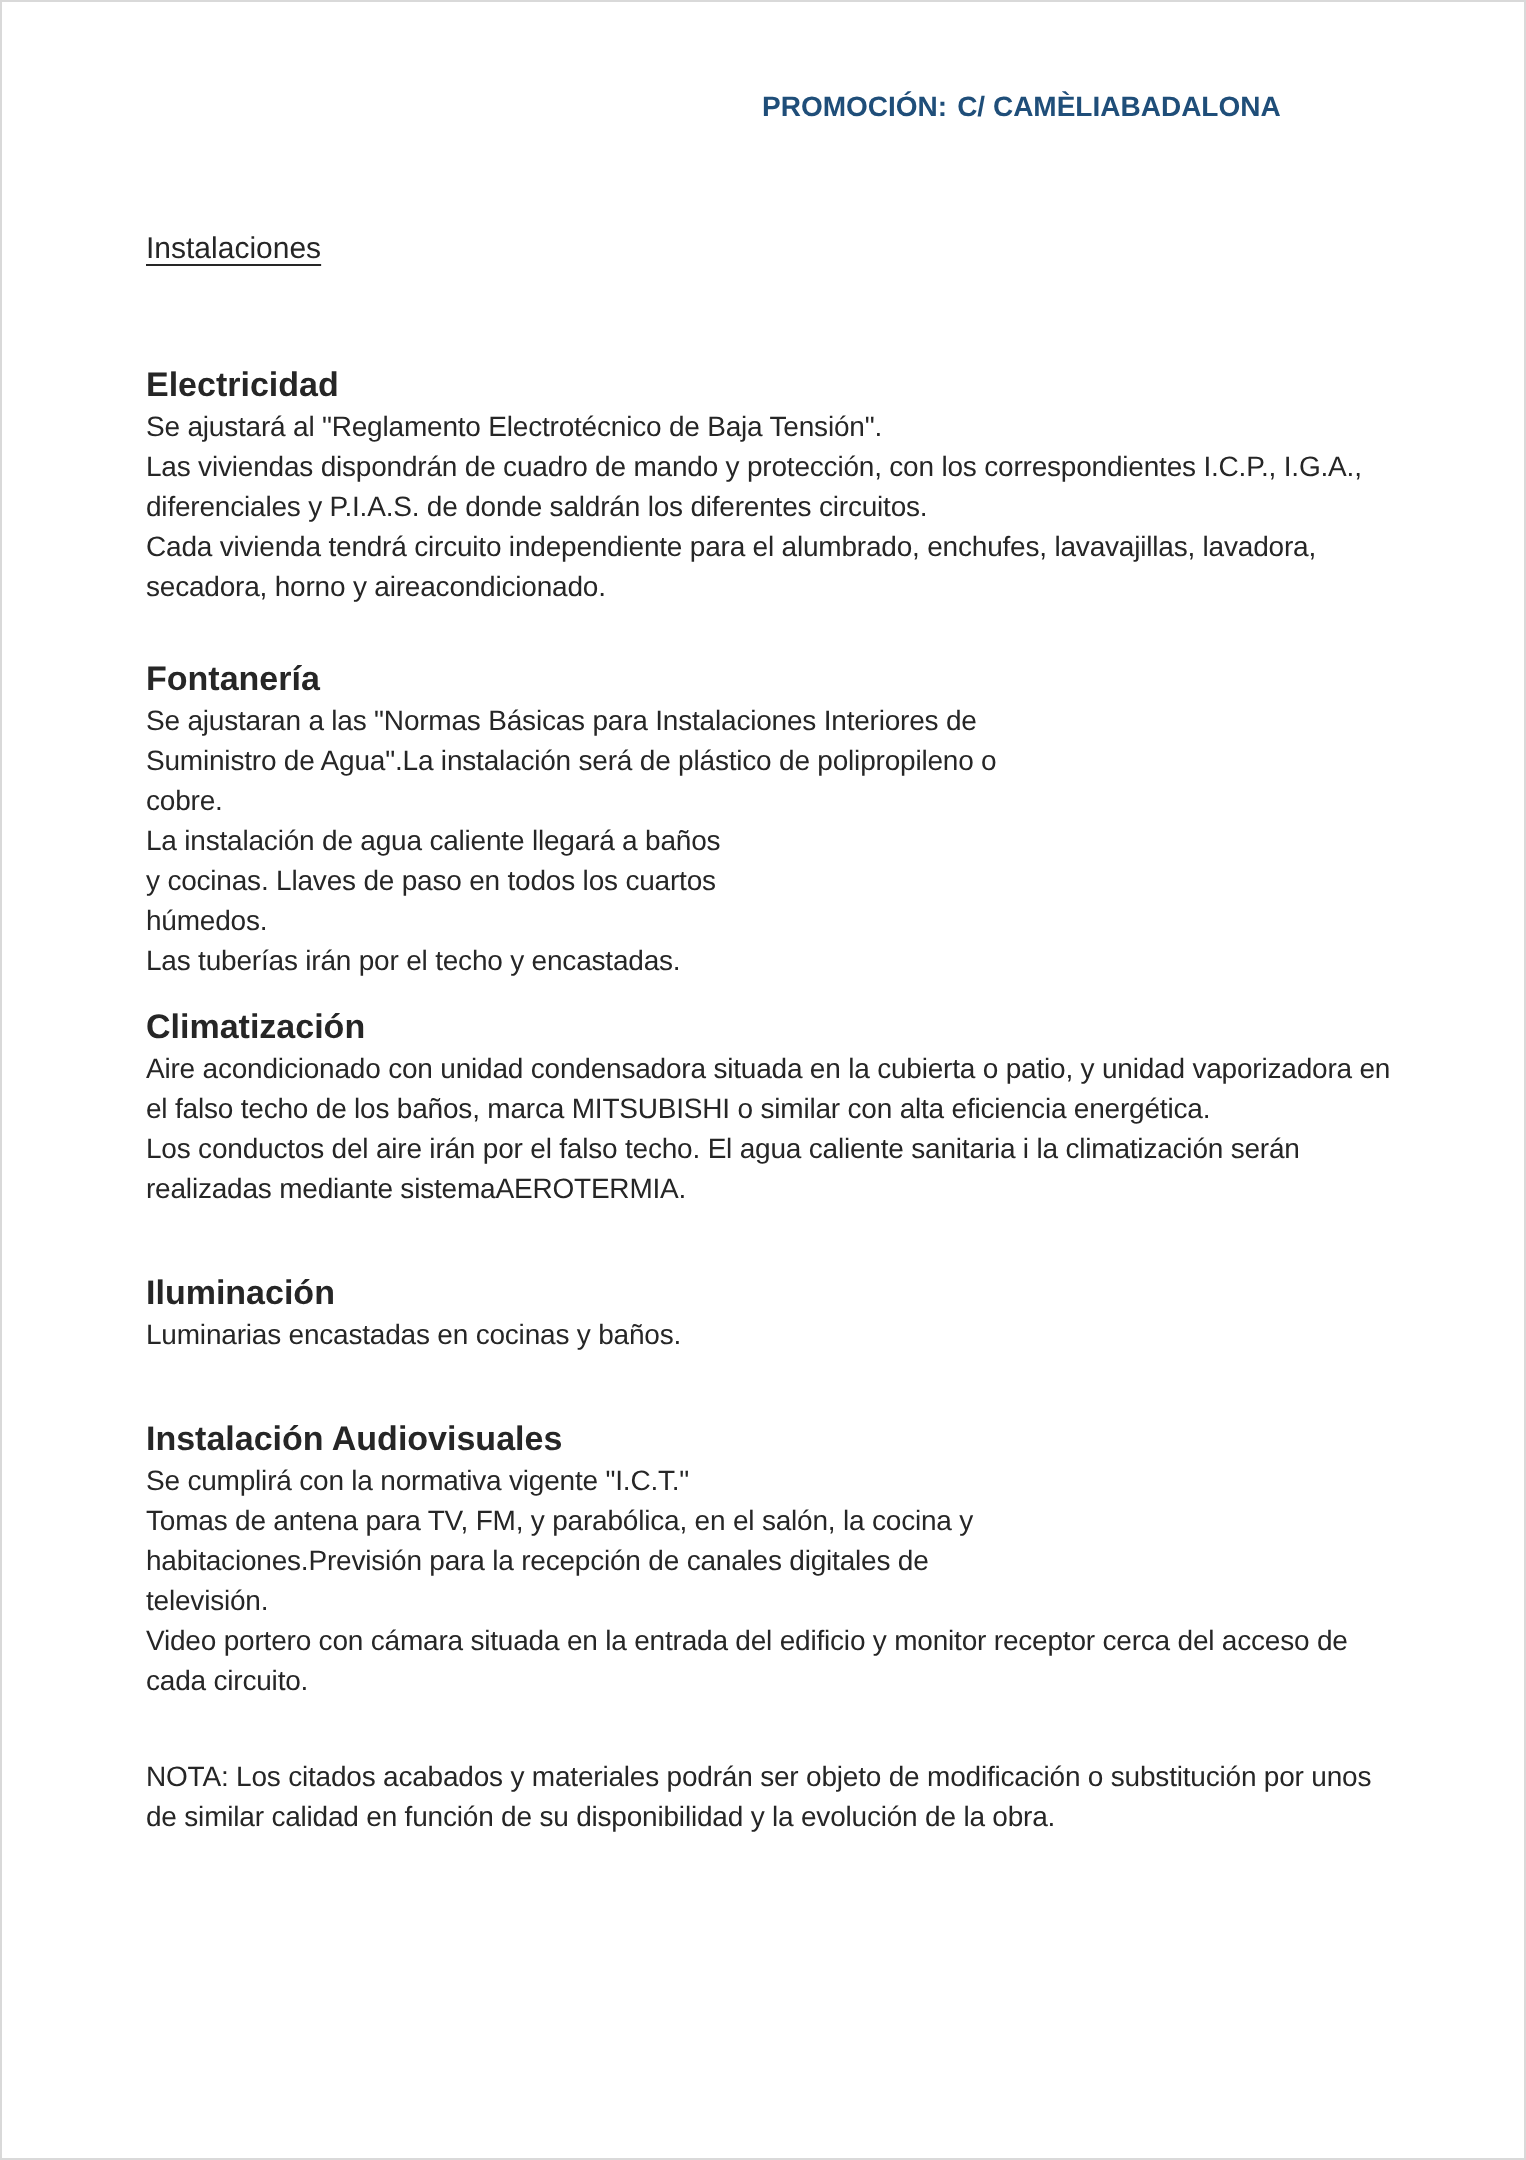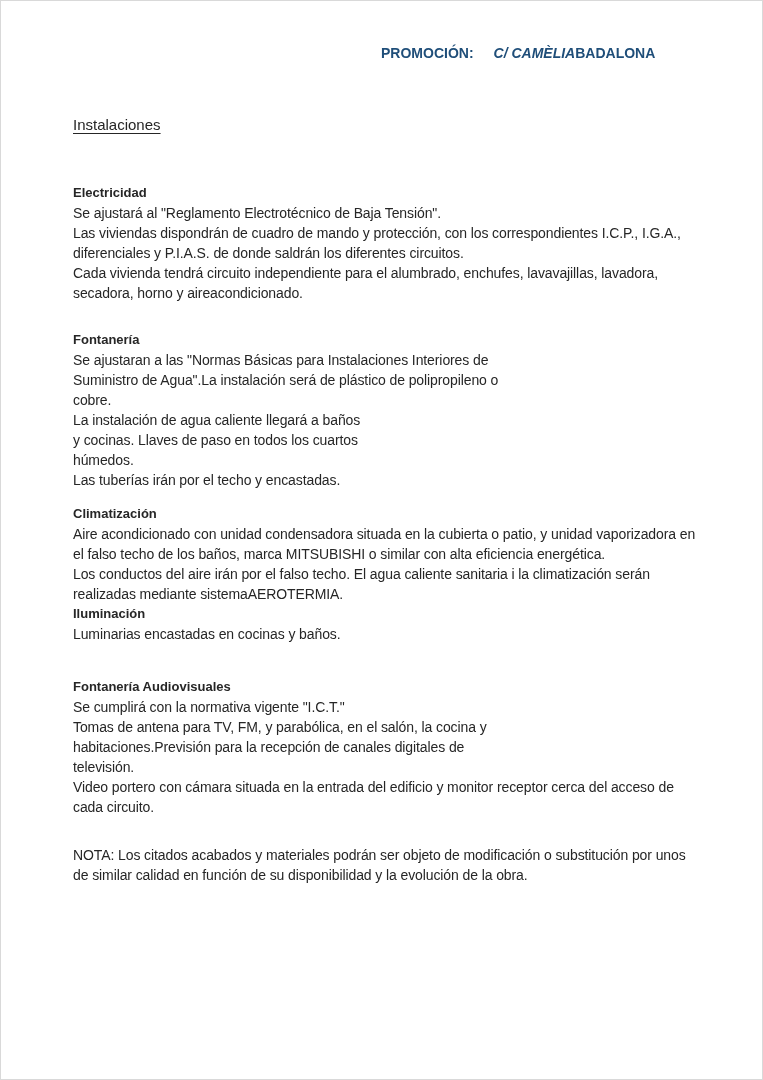--- a/index.html
+++ b/index.html
@@ -18,44 +18,44 @@
     position: absolute;
     top: 44px;
     left: 380px;
     display: flex;
     align-items: baseline;
     font-weight: bold;
     font-size: 14px;
     color: #1f4e79;
     white-space: pre;
   }
-  .header .promo-value { margin-left: 20px; font-style: italic; }
+  .header .promo-value { margin-left: 5px; }
   .header .city { }
   .doc {
     position: absolute;
     top: 0; left: 0; right: 0;
     padding: 114px 40px 0 72px;
     box-sizing: border-box;
   }
   .title {
     font-size: 15px;
     line-height: 20px;
     text-decoration: underline;
     text-underline-offset: 3px;
   }
   .section { margin: 0; }
   .sec-1 { margin-top: 48px; }
   .sec-2 { margin-top: 27px; }
   .sec-3 { margin-top: 14px; }
-  .sec-4 { }
+  .sec-4 { margin-top: 33px; }
   .sec-5 { margin-top: 33px; }
   .note  { margin-top: 28px; }
   .heading {
     font-weight: bold;
-    font-size: 13px;
+    font-size: 17px;
     line-height: 20px;
   }
   .line {
     font-size: 14px;
     line-height: 20px;
     white-space: pre;
     letter-spacing: -0.1px;
   }
 </style>
 </head>
@@ -100,21 +100,21 @@
       <div class="line">Los conductos del aire irán por el falso techo. El agua caliente sanitaria i la climatización serán</div>
       <div class="line">realizadas mediante sistemaAEROTERMIA.</div>
     </div>
 
     <div class="section sec-4">
       <div class="heading">Iluminación</div>
       <div class="line">Luminarias encastadas en cocinas y baños.</div>
     </div>
 
     <div class="section sec-5">
-      <div class="heading">Fontanería Audiovisuales</div>
+      <div class="heading">Instalación Audiovisuales</div>
       <div class="line">Se cumplirá con la normativa vigente "I.C.T."</div>
       <div class="line">Tomas de antena para TV, FM, y parabólica, en el salón, la cocina y</div>
       <div class="line">habitaciones.Previsión para la recepción de canales digitales de</div>
       <div class="line">televisión.</div>
       <div class="line">Video portero con cámara situada en la entrada del edificio y monitor receptor cerca del acceso de</div>
       <div class="line">cada circuito.</div>
     </div>
 
     <div class="section note">
       <div class="line">NOTA: Los citados acabados y materiales podrán ser objeto de modificación o substitución por unos</div>

